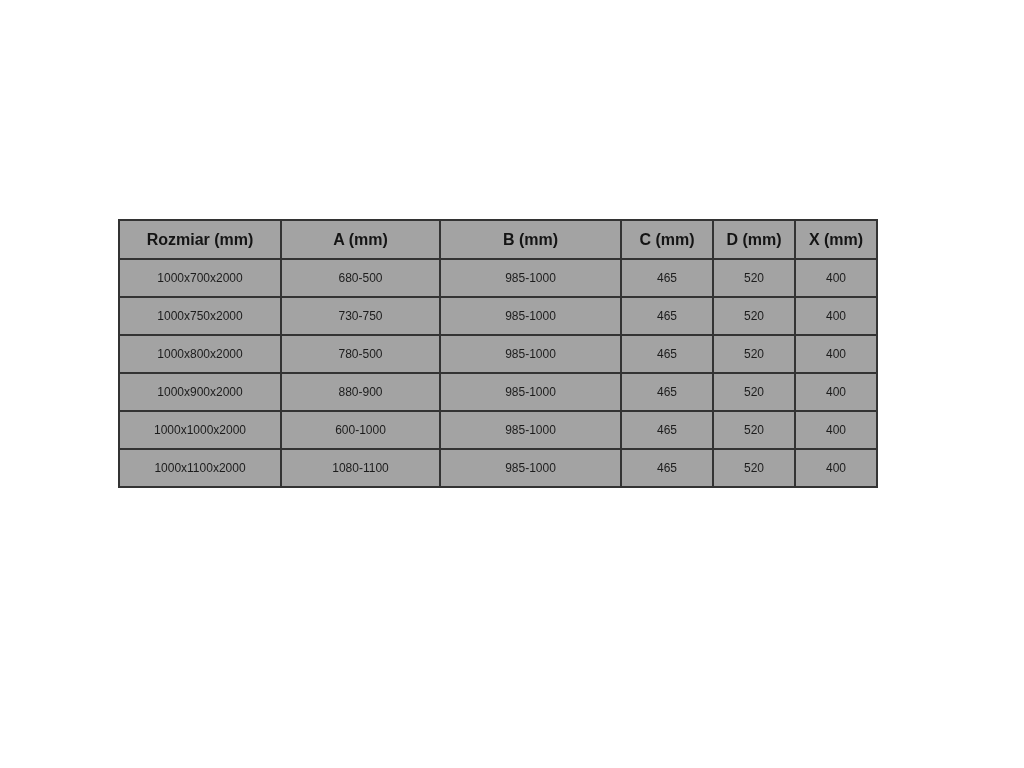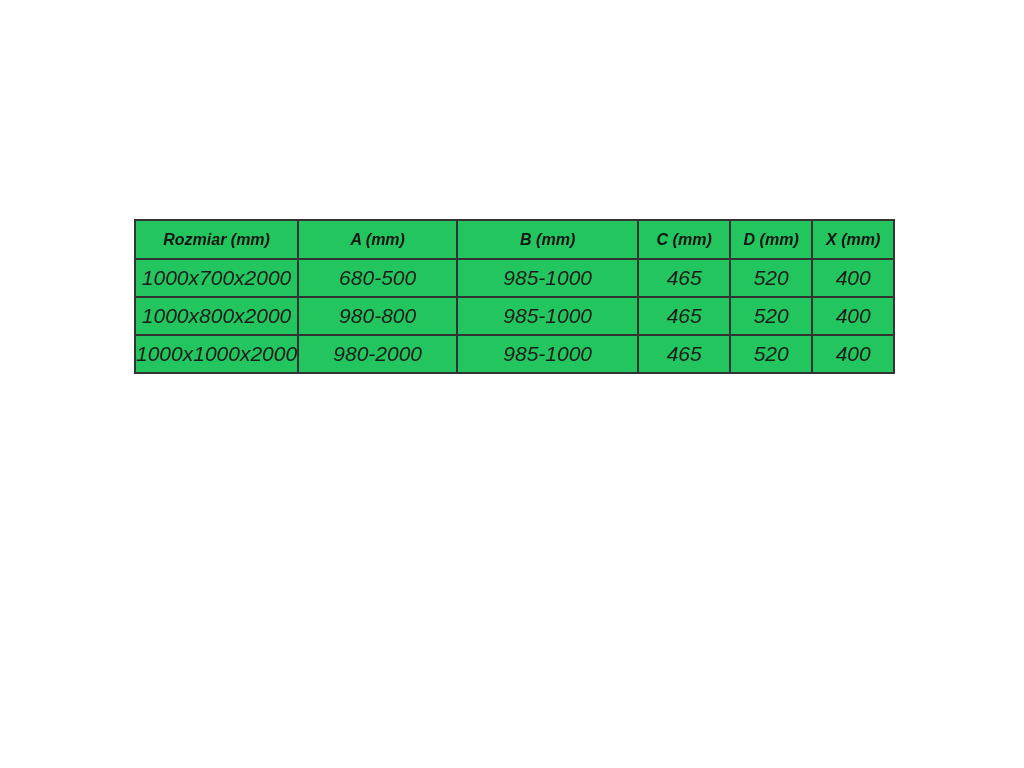--- a/index.html
+++ b/index.html
@@ -9,45 +9,44 @@
   body {
     width: 1024px;
     height: 768px;
     background: #ffffff;
     font-family: "Liberation Sans", sans-serif;
     position: relative;
     overflow: hidden;
   }
   .spec-table {
     position: absolute;
-    left: 134px;
+    left: 118px;
     top: 219px;
     border-collapse: collapse;
     table-layout: fixed;
-    background: #22c55e;
-    font-style: italic;
+    background: #a3a3a3;
   }
   .spec-table th,
   .spec-table td {
     border: 2px solid #333333;
     text-align: center;
     vertical-align: middle;
     padding: 0;
     white-space: nowrap;
     overflow: hidden;
   }
   .spec-table th {
     height: 37px;
     font-size: 16px;
     font-weight: bold;
     color: #141414;
   }
   .spec-table td {
     height: 36px;
-    font-size: 21px;
+    font-size: 12px;
     font-weight: normal;
     color: #1c1c1c;
   }
 </style>
 </head>
 <body>
 
 <table class="spec-table">
   <colgroup id="colgroup">
       <col style="width: 162px;">
@@ -70,29 +69,53 @@
   <tbody id="table-body">
       <tr>
         <td>1000x700x2000</td>
         <td>680-500</td>
         <td>985-1000</td>
         <td>465</td>
         <td>520</td>
         <td>400</td>
       </tr>
       <tr>
+        <td>1000x750x2000</td>
+        <td>730-750</td>
+        <td>985-1000</td>
+        <td>465</td>
+        <td>520</td>
+        <td>400</td>
+      </tr>
+      <tr>
         <td>1000x800x2000</td>
-        <td>980-800</td>
+        <td>780-500</td>
+        <td>985-1000</td>
+        <td>465</td>
+        <td>520</td>
+        <td>400</td>
+      </tr>
+      <tr>
+        <td>1000x900x2000</td>
+        <td>880-900</td>
         <td>985-1000</td>
         <td>465</td>
         <td>520</td>
         <td>400</td>
       </tr>
       <tr>
         <td>1000x1000x2000</td>
-        <td>980-2000</td>
+        <td>600-1000</td>
+        <td>985-1000</td>
+        <td>465</td>
+        <td>520</td>
+        <td>400</td>
+      </tr>
+      <tr>
+        <td>1000x1100x2000</td>
+        <td>1080-1100</td>
         <td>985-1000</td>
         <td>465</td>
         <td>520</td>
         <td>400</td>
       </tr>
     </tbody>
 </table>
 
 </body></html>

